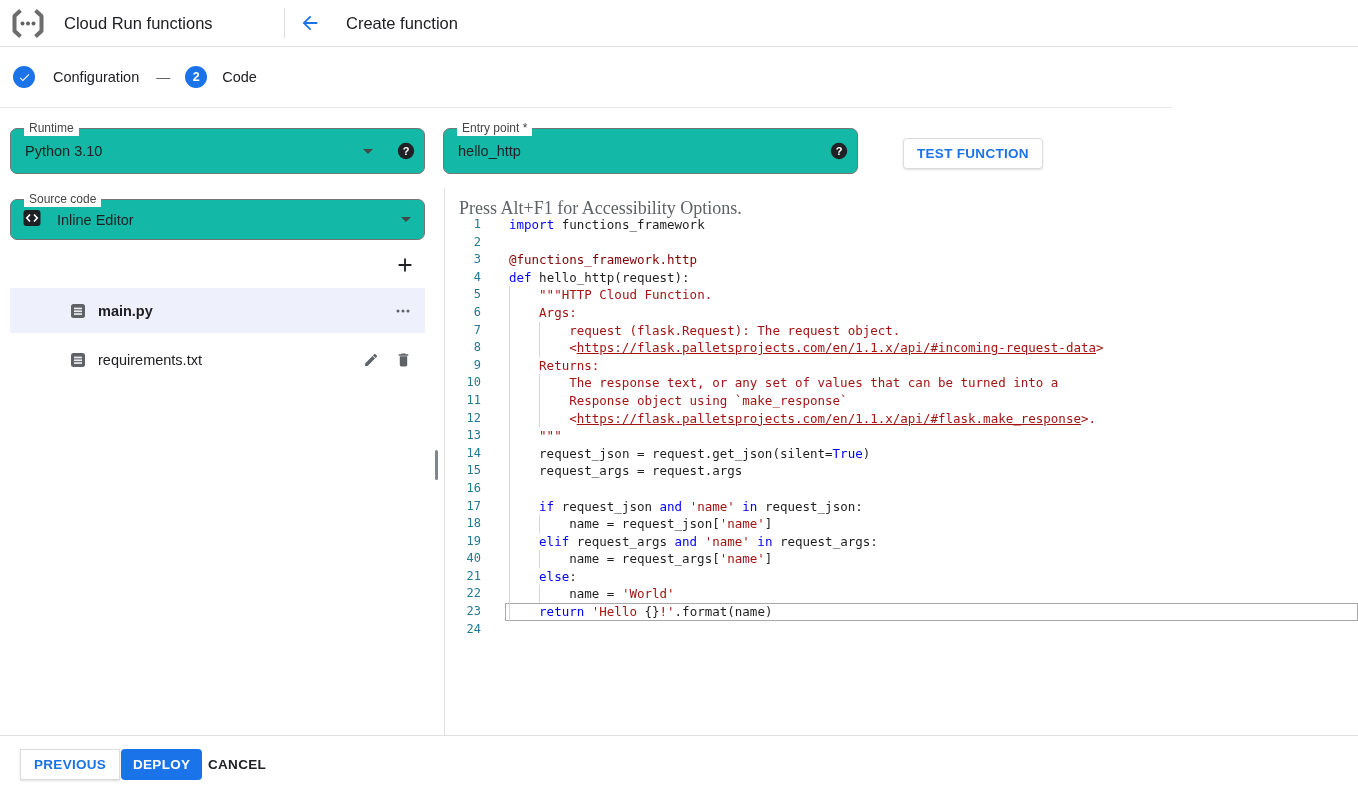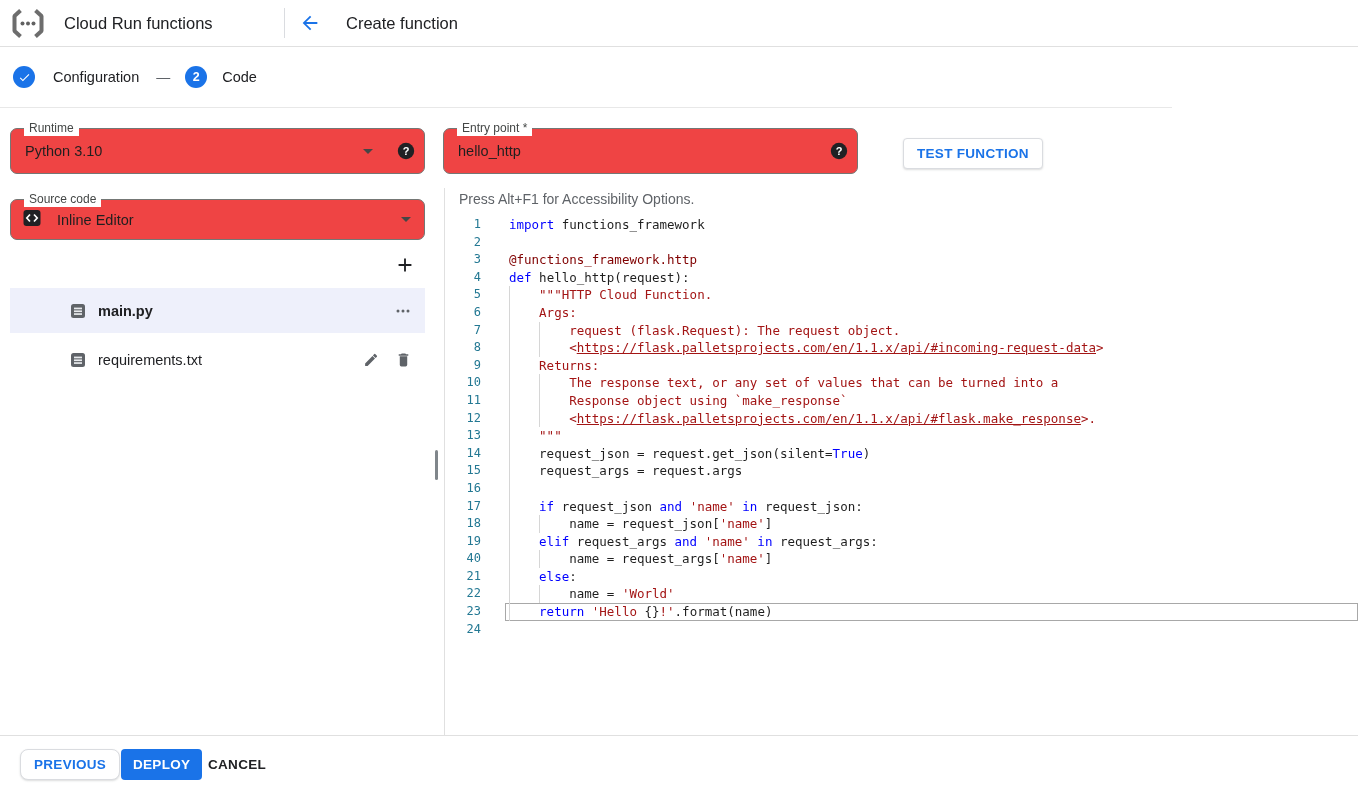--- a/index.html
+++ b/index.html
@@ -15,21 +15,21 @@
   .page-title { position:absolute; left:346px; top:0; line-height:46px; font-size:16.5px; color:#202124; }
 
   
   .stepper { position:absolute; left:0; top:47px; width:1172px; height:61px; border-bottom:1px solid #e8e8e8; display:flex; align-items:center; padding-left:13px; }
   .step-circle { width:22px; height:22px; border-radius:50%; background:#1a73e8; color:#fff; display:flex; align-items:center; justify-content:center; font-size:12.5px; font-weight:700; flex:none; }
   .step-label { margin-left:18px; font-size:14.5px; color:#202124; }
   .step-label.bold { font-weight:400; margin-left:15px; }
   .step-dash { margin:0 15px 0 17px; color:#5f6368; font-size:14px; }
 
   
-  .mfield { position:absolute; background:#ef4444; border:1px solid #747775; border-radius:7px; display:flex; align-items:center; }
+  .mfield { position:absolute; background:#14b8a6; border:1px solid #747775; border-radius:7px; display:flex; align-items:center; }
   .mlabel { position:absolute; top:-9px; left:13px; background:#fff; padding:0 5px; font-size:12px; color:#444746; line-height:16px; }
   .mvalue { margin-left:14px; font-size:14.5px; color:#1f1f1f; }
   .caret { position:absolute; width:0; height:0; border-left:5px solid transparent; border-right:5px solid transparent; border-top:5.5px solid #444746; }
   .help-dot { position:absolute; width:18px; height:18px; }
   .src-icon { position:absolute; left:12px; top:50%; transform:translateY(-50%); }
   .src-value { margin-left:46px; font-size:14.5px; color:#1f1f1f; }
 
   .test-btn { position:absolute; left:903px; top:138px; height:31px; padding:0 13px; background:#fff; border:1px solid #dadce0; border-radius:4px; box-shadow:0 1px 2px rgba(60,64,67,.18); color:#1a73e8; font-size:13.5px; font-weight:700; letter-spacing:.3px; font-family:"Liberation Sans", sans-serif; cursor:pointer; }
 
   
@@ -40,36 +40,36 @@
   .file-name { margin-left:12px; font-size:14.5px; color:#202124; }
   .file-actions { margin-left:auto; margin-right:13px; display:flex; align-items:center; gap:14px; }
   .file-action-btn { width:18px; height:18px; border:none; background:transparent; padding:0; cursor:pointer; }
 
   
   .panel-divider { position:absolute; left:444px; top:188px; width:1px; height:547px; background:#e0e0e0; }
   .resize-handle { position:absolute; left:435px; top:450px; width:3px; height:30px; background:#80868b; border-radius:2px; cursor:col-resize; }
 
   
   .editor { position:absolute; left:445px; top:188px; width:913px; height:549px; background:#fff; }
-  .a11y-note { position:absolute; left:14px; top:3px; font-size:14px; color:#5f6368; }
+  .a11y-note { position:absolute; left:14px; top:10px; font-size:18px; color:#5f6368;font-family:Liberation Serif, serif; }
   .code { position:absolute; left:0; top:28px; right:0; font-family:"DejaVu Sans Mono", monospace; font-size:12.5px; }
   .code-row { display:flex; height:17.6px; line-height:17.6px; white-space:pre; }
   .gutter { width:36px; text-align:right; color:#237893; flex:none; font-size:12px; }
   .code-text { flex:1; margin-left:24px; padding-left:4px; color:#1f1f1f; }
   .code-row.active .code-text { box-shadow:inset 0 0 0 1px #a8a8a8; }
   .ig { display:inline-block; width:4ch; height:100%; border-left:1px solid #d6d6d6; vertical-align:top; }
   .tok-k { color:#0000ff; }
   .tok-s { color:#a31515; }
   .tok-su { color:#a31515; text-decoration:underline; }
   .tok-d { color:#800000; }
   .tok-p { color:#1f1f1f; }
 
   
   .footer { position:absolute; left:0; top:735px; width:1358px; height:56px; background:#fff; border-top:1px solid #e0e0e0; }
-  .btn-prev { position:absolute; left:20px; top:13px; height:31px; padding:4px 13px; background:#fff; border:1px solid #dadce0; border-radius:8px; box-shadow:0 1px 2px rgba(60,64,67,.18); color:#1a73e8; font-size:13.5px; font-weight:700; letter-spacing:.3px; font-family:"Liberation Sans", sans-serif; cursor:pointer; }
+  .btn-prev { position:absolute; left:20px; top:13px; height:31px; padding:4px 13px; background:#fff; border:1px solid #dadce0; border-radius:0; box-shadow:0 1px 2px rgba(60,64,67,.18); color:#1a73e8; font-size:13.5px; font-weight:700; letter-spacing:.3px; font-family:"Liberation Sans", sans-serif; cursor:pointer; }
   .btn-deploy { position:absolute; left:121px; top:13px; height:31px; padding:0 12px; background:#1a73e8; border:none; border-radius:4px; color:#fff; font-size:13.5px; font-weight:700; letter-spacing:.3px; font-family:"Liberation Sans", sans-serif; cursor:pointer; }
   .btn-cancel { position:absolute; left:204px; top:13px; height:31px; padding:0 4px; background:transparent; border:none; color:#202124; font-size:13.5px; font-weight:700; letter-spacing:.3px; font-family:"Liberation Sans", sans-serif; cursor:pointer; }
 </style>
 </head>
 <body>
 
 <div class="app">
 
   <header class="topbar">
     <span class="logo">

